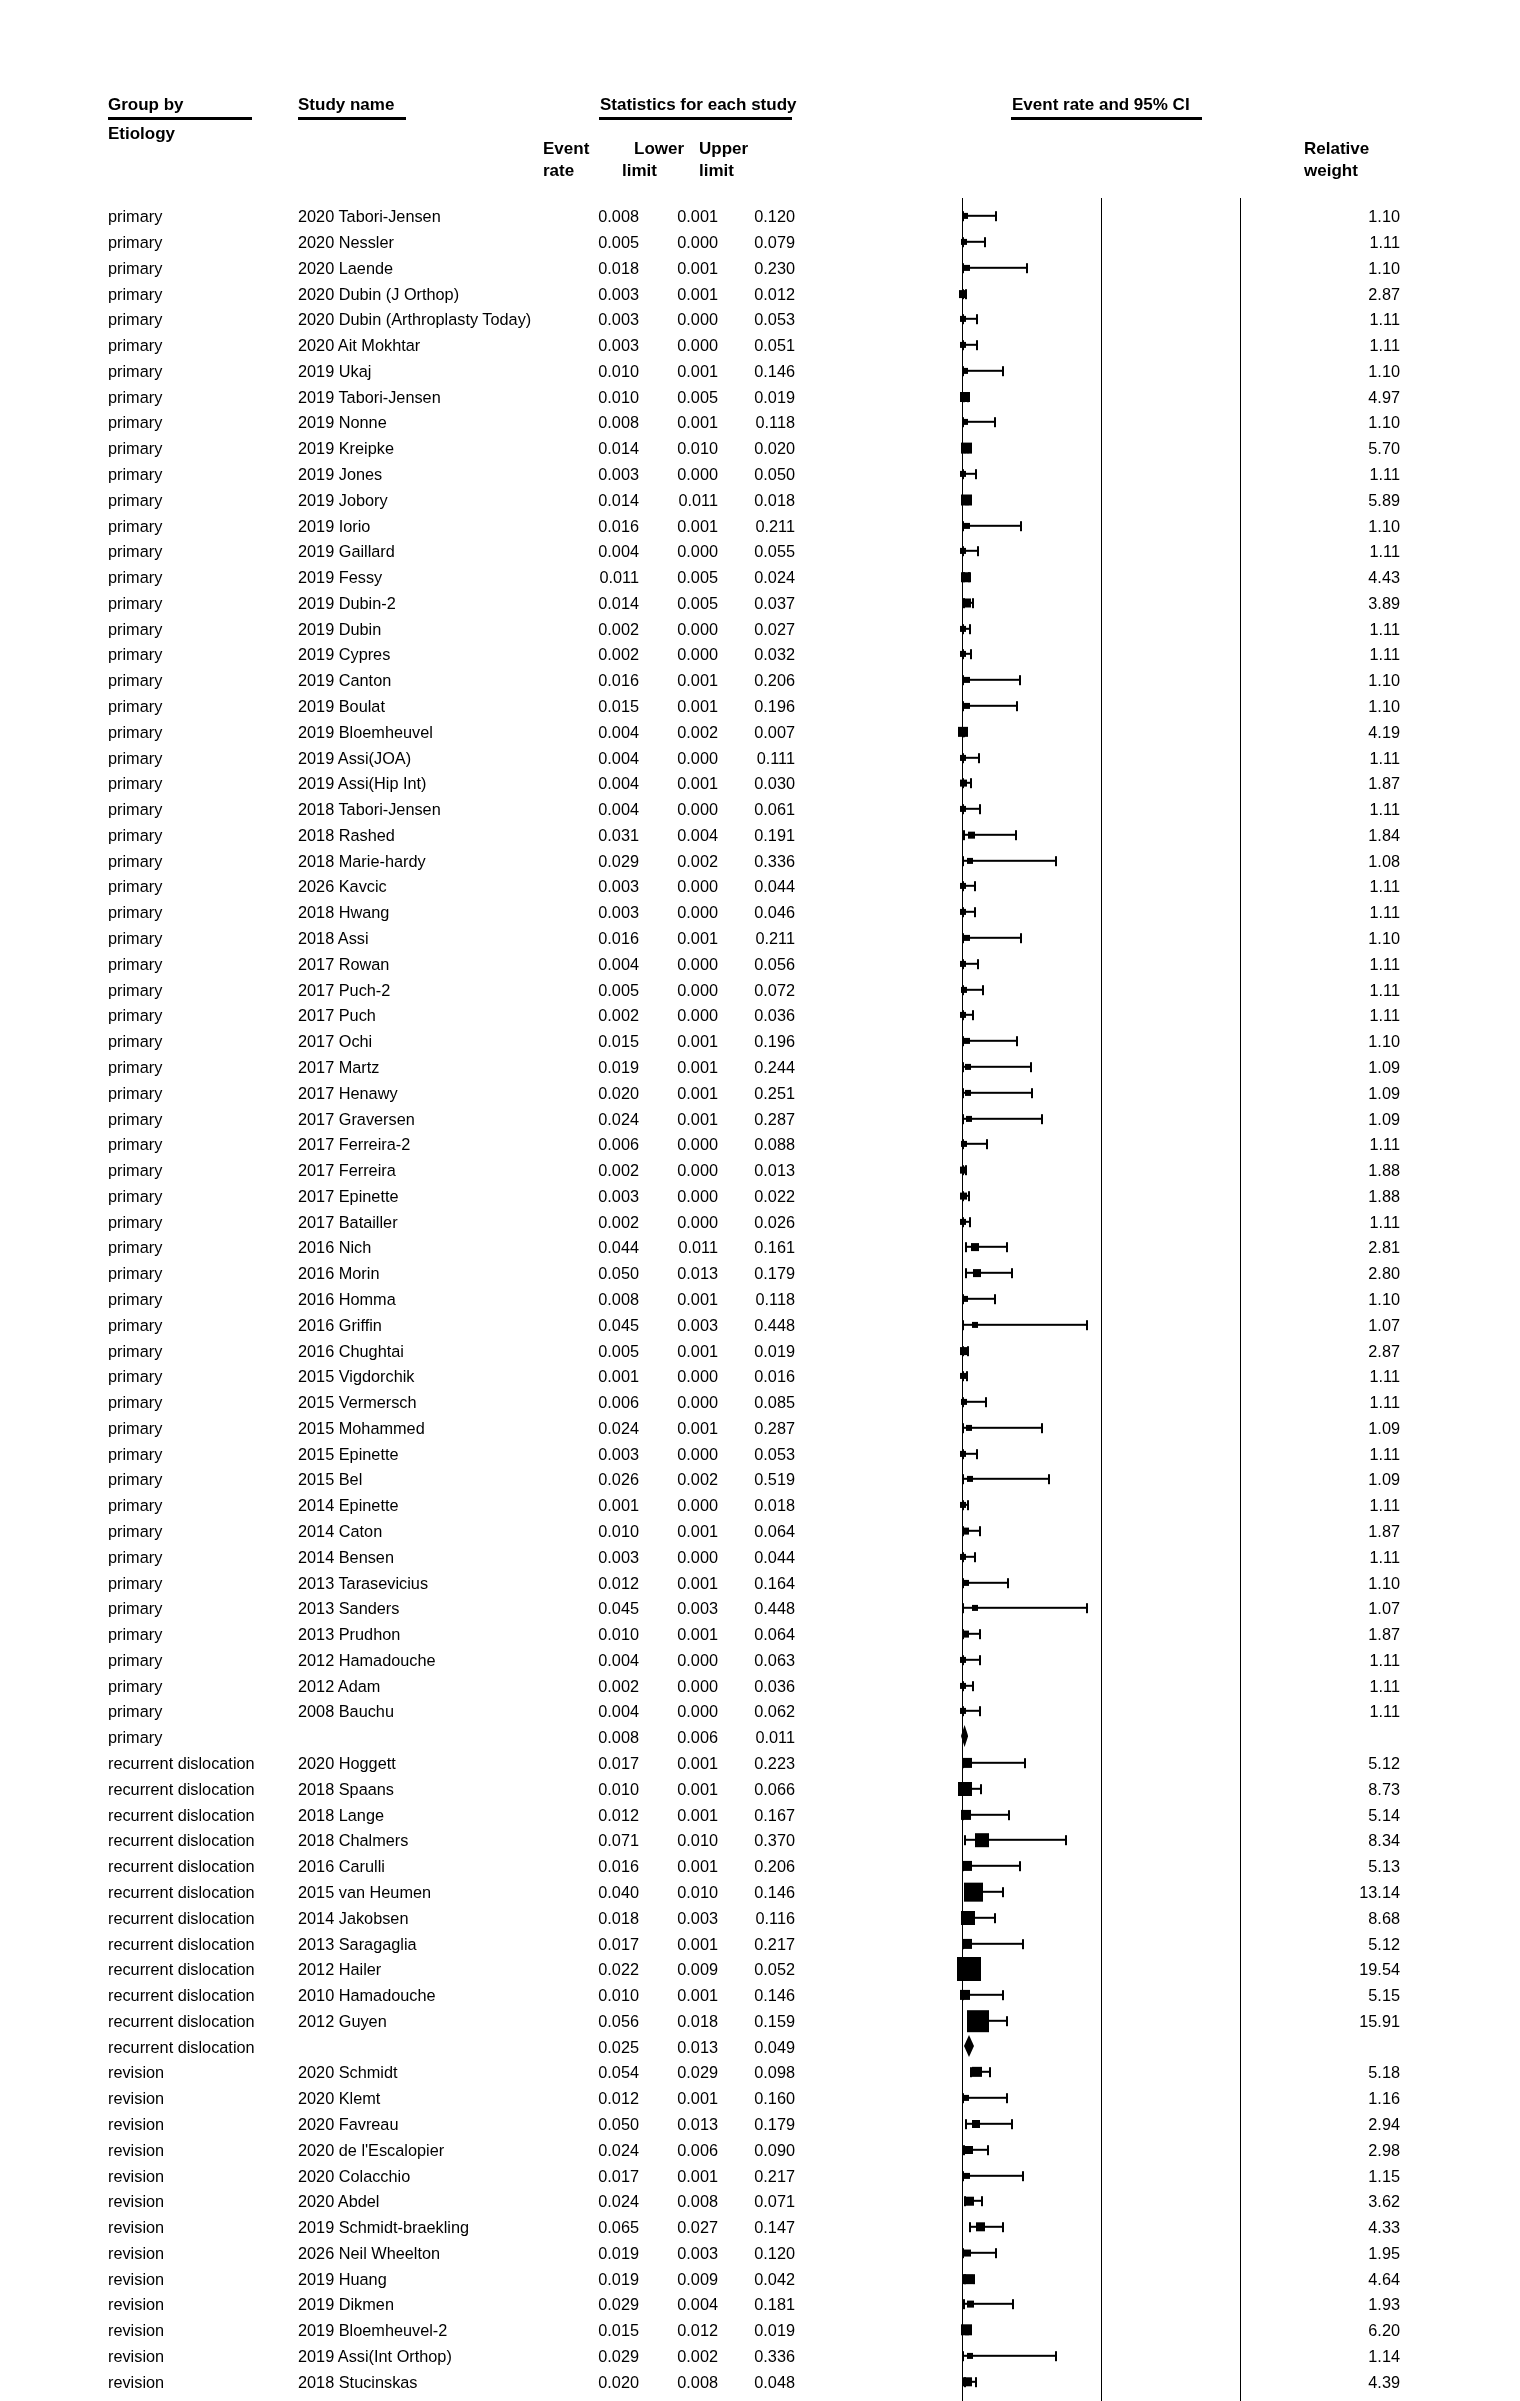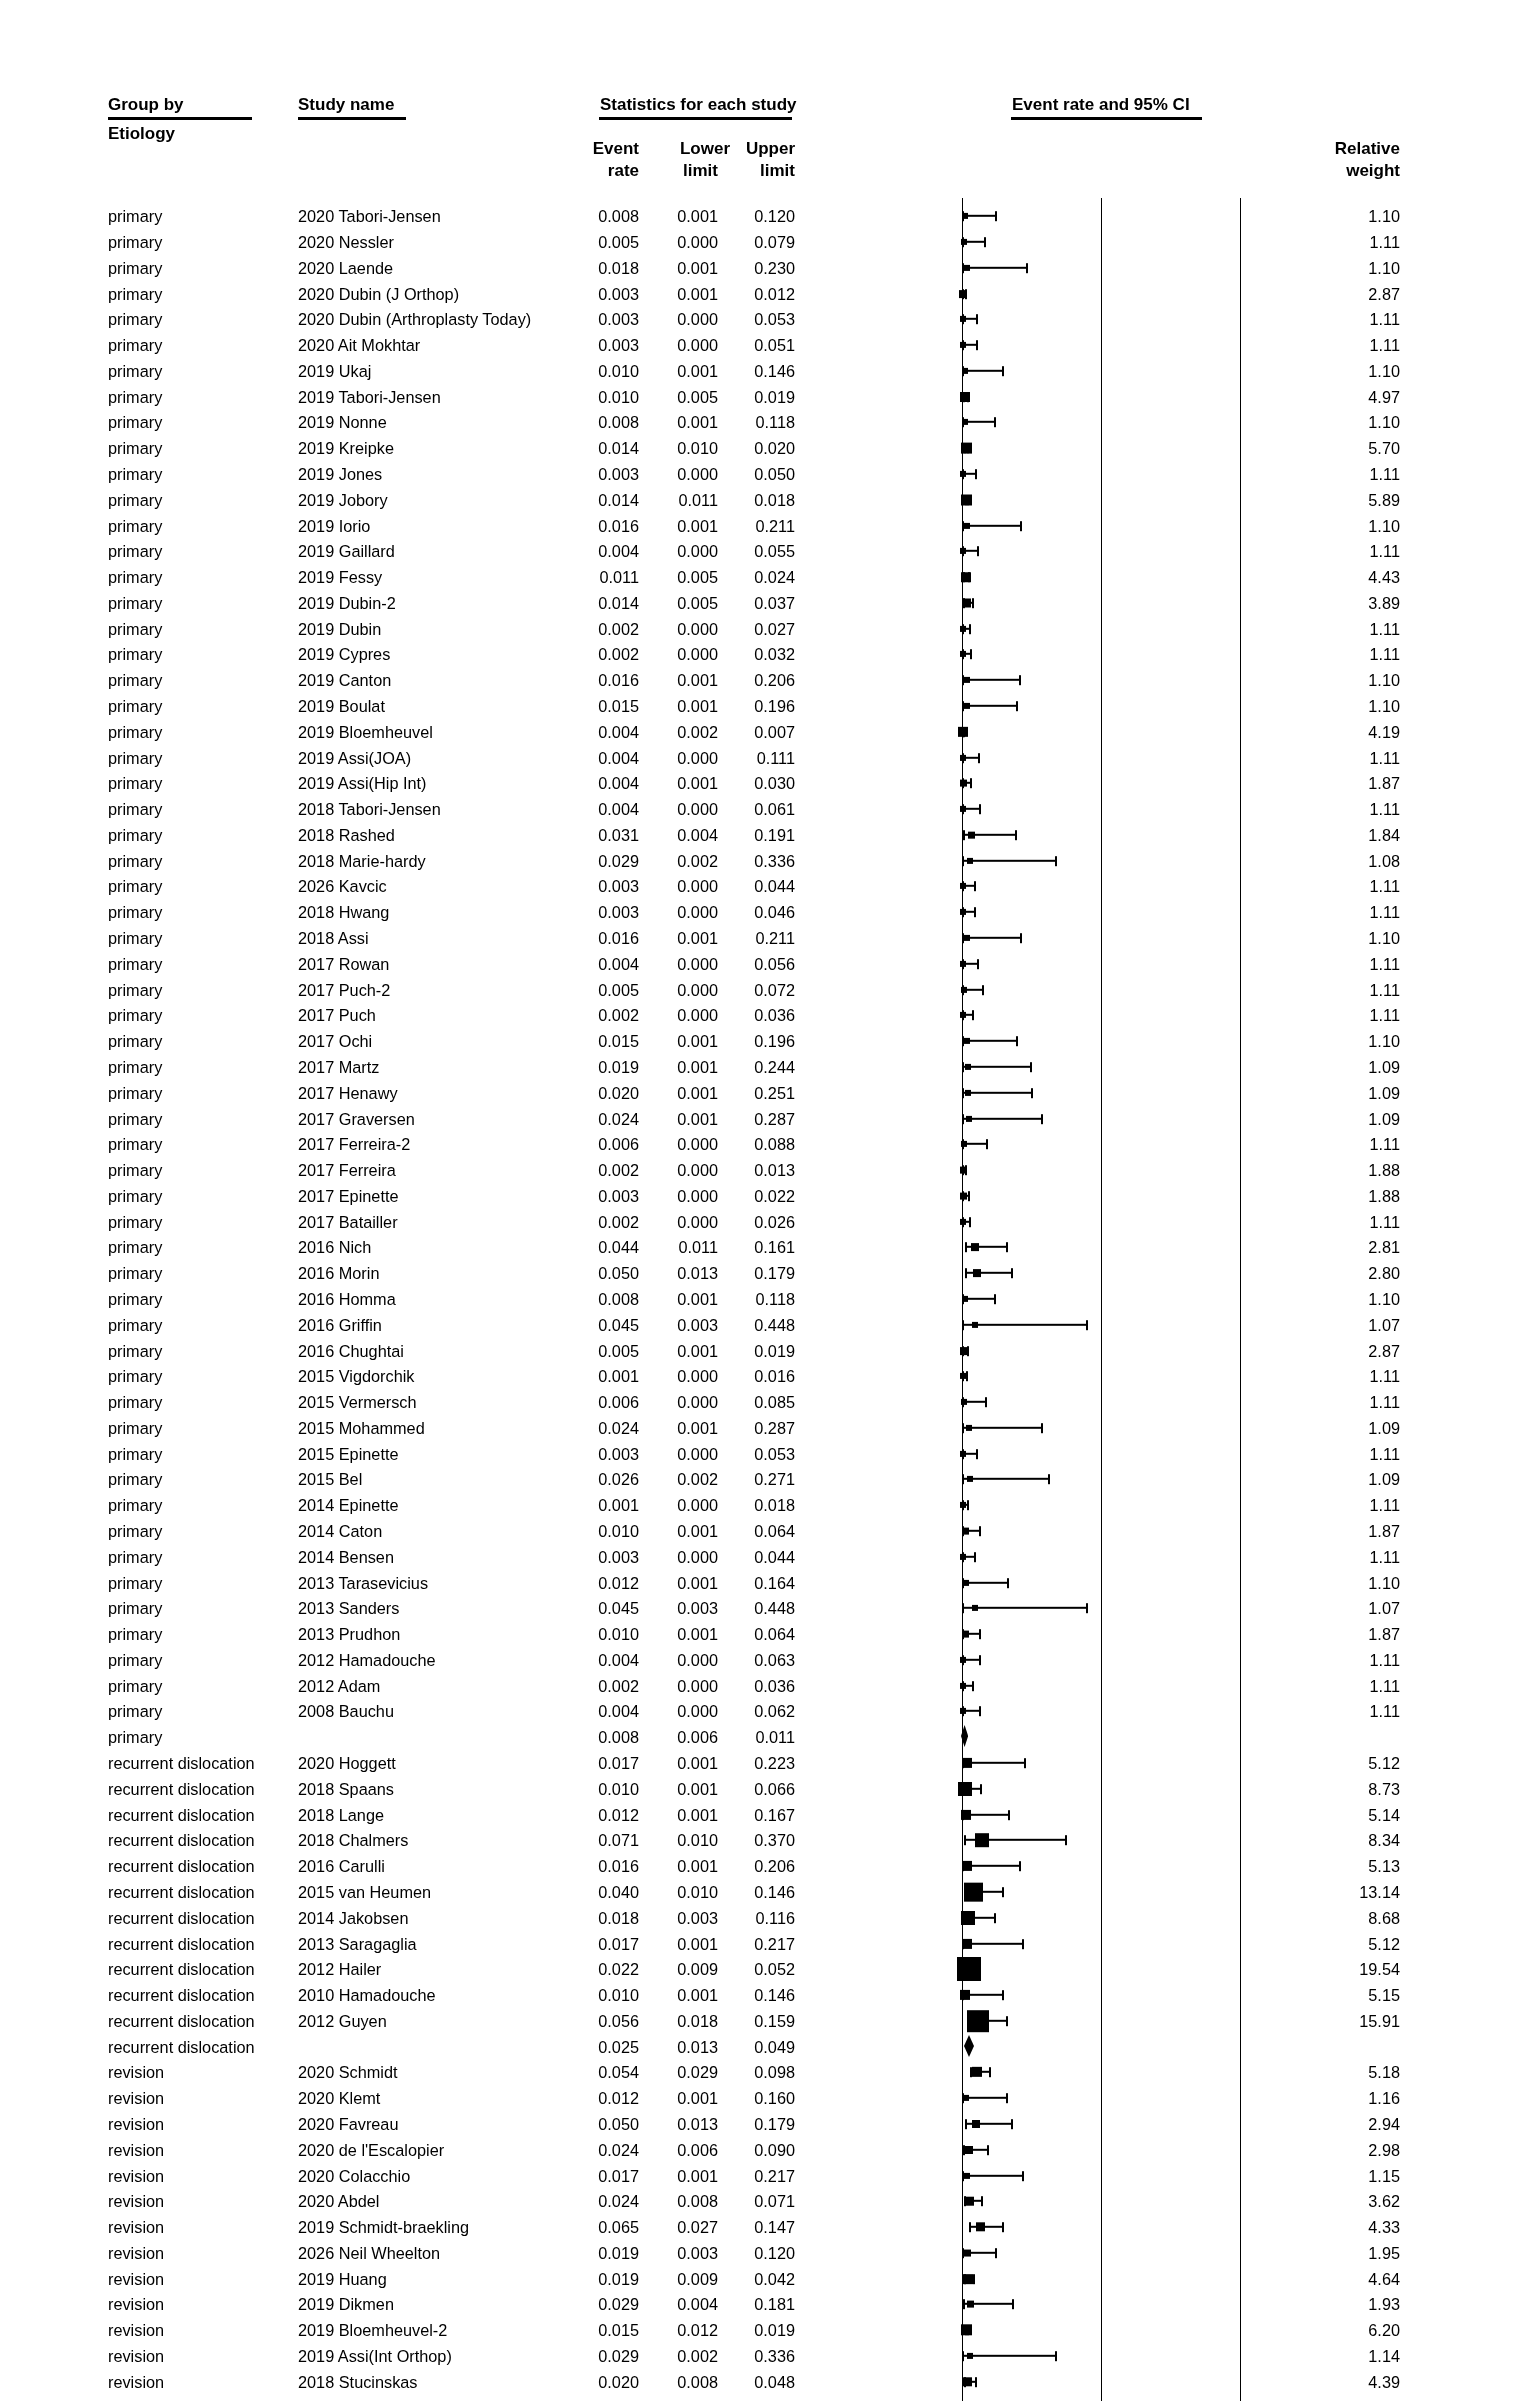--- a/index.html
+++ b/index.html
@@ -7,21 +7,21 @@
     position:relative;
     width:1521px;
     height:3188px;
     background:#ffffff;
     font-family:"Liberation Sans", sans-serif;
     color:#000000;
     overflow:hidden;
   }
   .hdr{position:absolute;font-weight:bold;font-size:17px;white-space:nowrap;}
   .u-line{position:absolute;height:2.9px;background:#000;}
-  .right{text-align:right;}
+  .right{text-align:left;}
   .row{position:absolute;left:0;width:1521px;height:26px;}
   .cell{position:absolute;top:50%;transform:translateY(-50%);font-size:16.3px;white-space:nowrap;}
   .c-group{left:108px;}
   .c-study{left:298px;}
   .c-er{left:543px;width:96px;text-align:right;}
   .c-ll{left:622px;width:96px;text-align:right;}
   .c-ul{left:699px;width:96px;text-align:right;}
   .c-wt{left:1304px;width:96px;text-align:right;}
   .axis-line{position:absolute;top:198px;width:1.4px;height:2894px;background:#000;}
   .whisker{position:absolute;top:50%;transform:translateY(-50%);height:2.4px;background:#000;}
@@ -652,21 +652,21 @@
         <div class="whisker" style="left: 962px; width: 14.8px;"></div>
         <div class="cap" style="left: 962px;"></div>
         <div class="cap" style="left: 976px;"></div>
         <div class="sq" style="left: 960px; width: 6.2px; height: 6.2px;"></div>
       </div>
       <div class="row" style="top: 1466px;">
         <div class="cell c-group">primary</div>
         <div class="cell c-study">2015 Bel</div>
         <div class="cell c-er">0.026</div>
         <div class="cell c-ll">0.002</div>
-        <div class="cell c-ul">0.271</div>
+        <div class="cell c-ul">0.519</div>
         <div class="cell c-wt">1.09</div>
         <div class="whisker" style="left: 963px; width: 86px;"></div>
         <div class="cap" style="left: 962px;"></div>
         <div class="cap" style="left: 1048px;"></div>
         <div class="sq" style="left: 967px; width: 6.2px; height: 6.2px;"></div>
       </div>
       <div class="row" style="top: 1492px;">
         <div class="cell c-group">primary</div>
         <div class="cell c-study">2014 Epinette</div>
         <div class="cell c-er">0.001</div>

